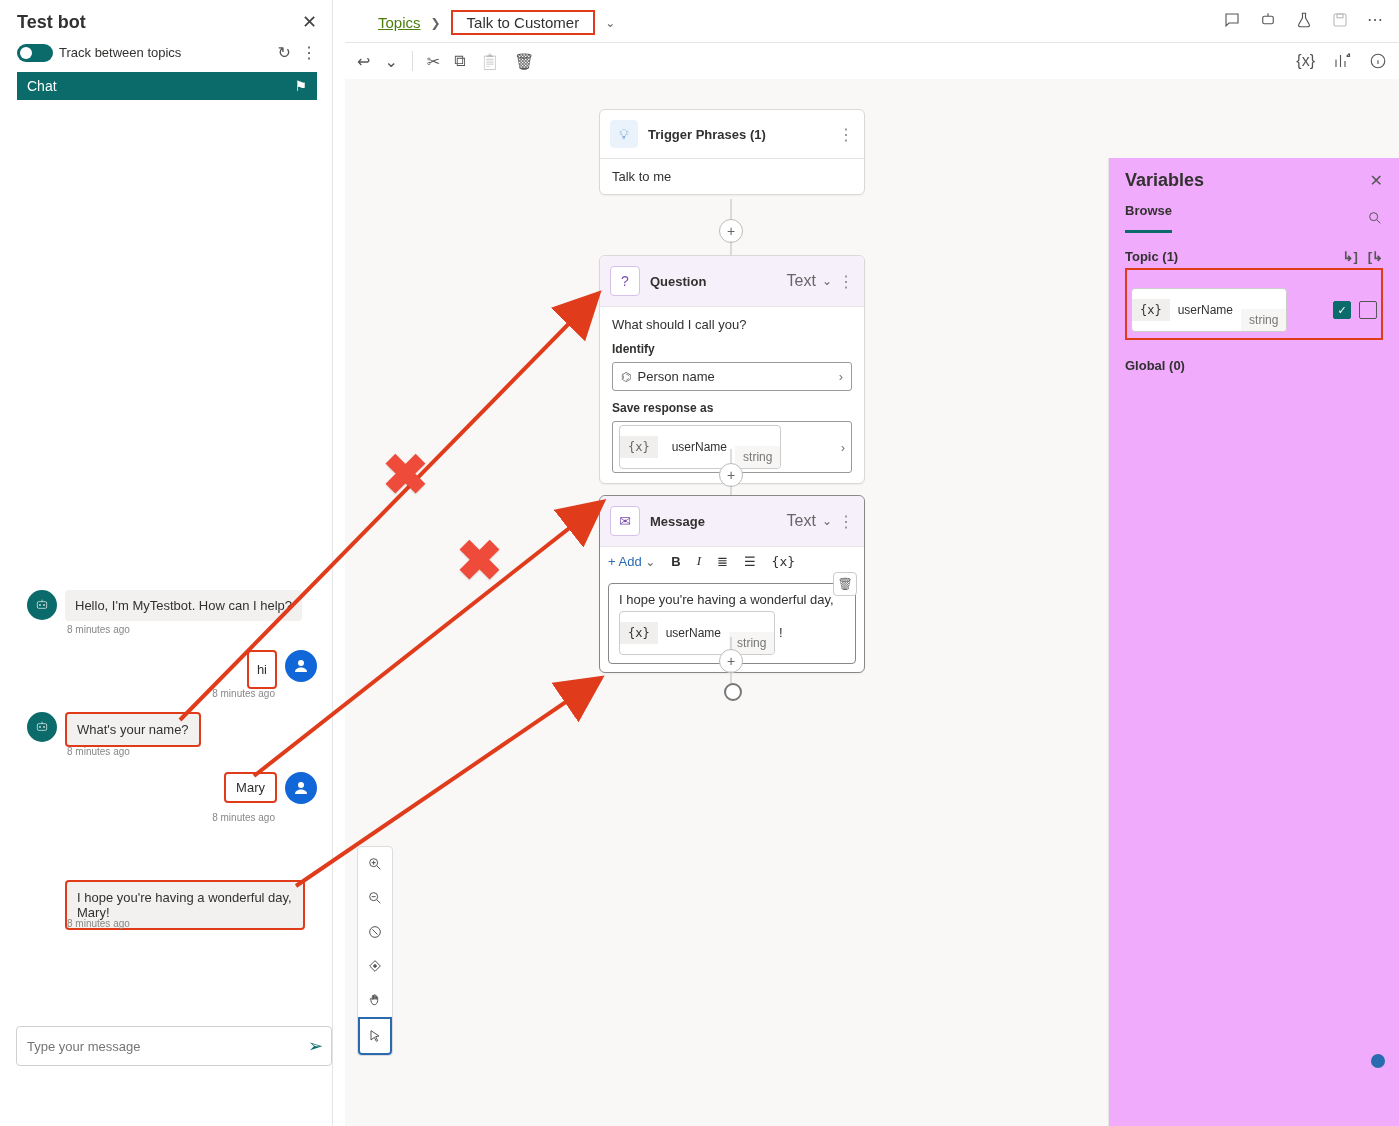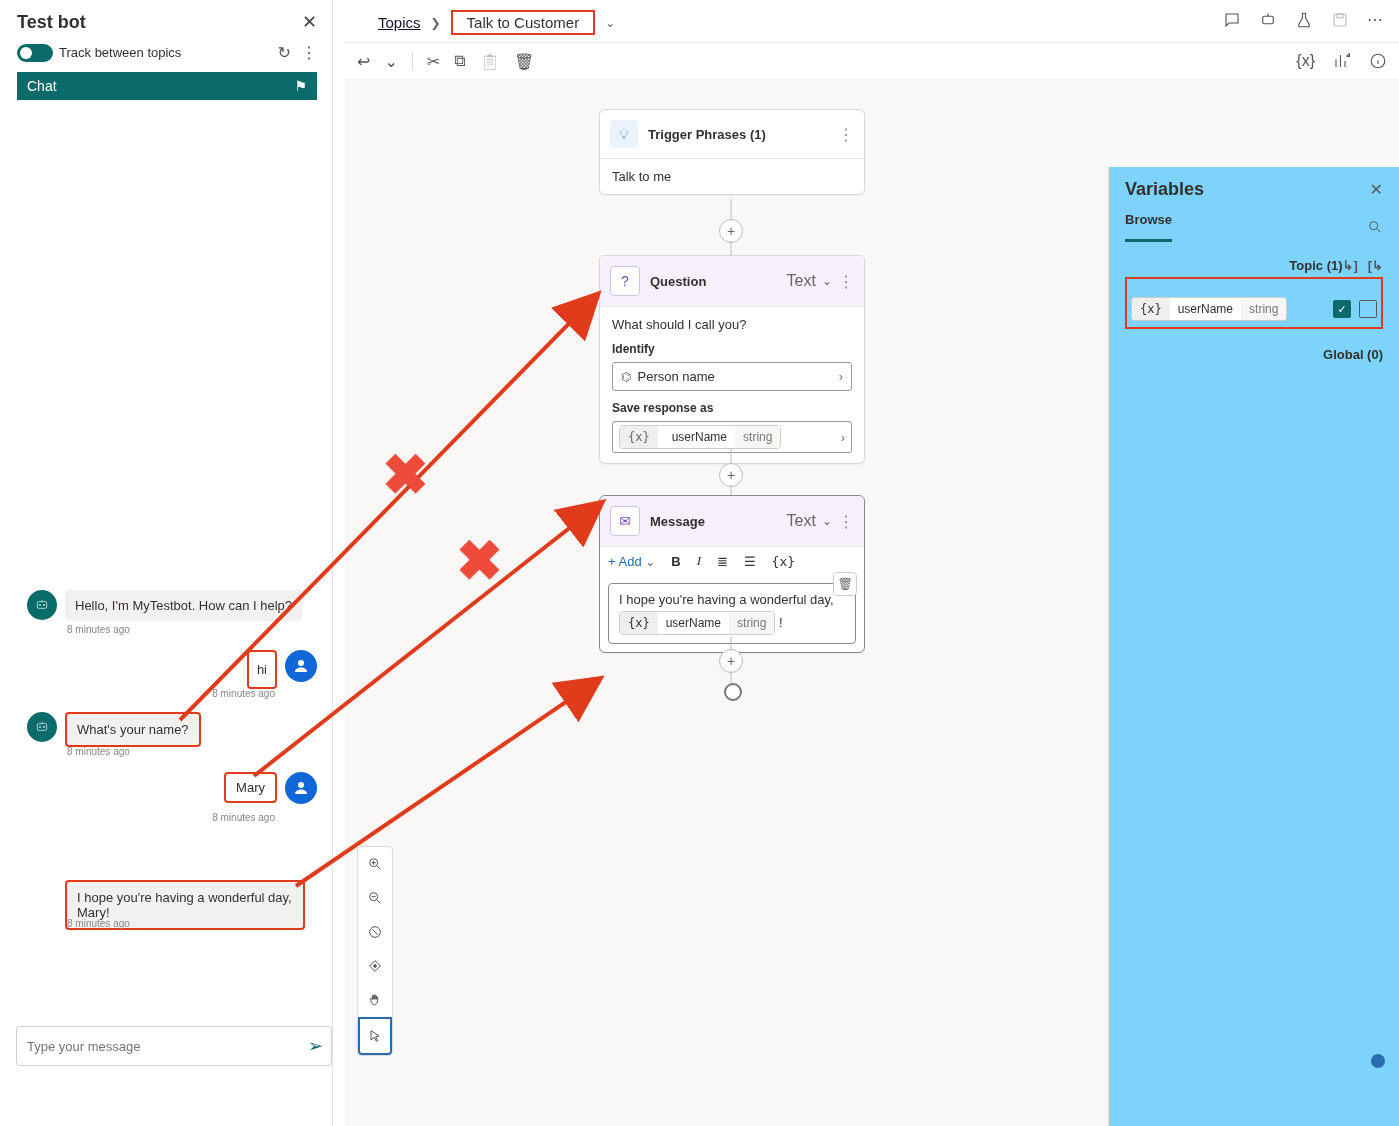--- a/index.html
+++ b/index.html
@@ -39,21 +39,21 @@
   .ts{font-size:10px;color:#888;position:absolute;text-align:center;}
   .input-bar{position:absolute;left:16px;bottom:60px;width:298px;border:1px solid #d0d0d0;background:#fff;display:flex;align-items:center;padding:8px;border-radius:4px;}
   .input-bar input{flex:1;border:none;outline:none;font-size:13px;color:#666;}
   .send{color:var(--teal);font-size:18px;}
 
   .hl{border:2.5px solid var(--highlight);box-sizing:border-box;}
 
   
   .divider-v{position:absolute;left:332px;top:0;bottom:0;border-left:1px solid var(--panel-border);}
   .breadcrumb{position:absolute;left:378px;top:10px;display:flex;align-items:center;gap:10px;font-size:15px;}
-  .bc-link{color:#0f172a;text-decoration:underline;}
+  .bc-link{color:#4d7c0f;text-decoration:underline;}
   .bc-current{padding:2px 6px;}
   .bc-box{border:2.5px solid var(--highlight);padding:2px 8px;display:inline-block;}
   .chev{color:#666;font-size:12px;}
   .top-icons{position:absolute;right:16px;top:10px;display:flex;gap:18px;color:#555;align-items:center;}
   .toolbar-row{position:absolute;left:345px;right:0;top:42px;height:36px;border-top:1px solid var(--panel-border);border-bottom:1px solid var(--panel-border);display:flex;align-items:center;padding:0 12px;gap:14px;color:#555;}
   .tlb-sep{width:1px;height:20px;background:#ddd;}
   .tlb-right{margin-left:auto;display:flex;gap:18px;align-items:center;color:#555;}
 
   
   .canvas{position:absolute;left:345px;right:0;top:79px;bottom:0;background:#f9f8f7;}
@@ -62,47 +62,47 @@
   .node-icon{width:28px;height:28px;border-radius:4px;display:flex;align-items:center;justify-content:center;font-size:14px;}
   .node-title{font-weight:600;font-size:13px;}
   .node-sub{font-size:16px;color:#666;}
   .vdots{color:#888;margin-left:auto;cursor:pointer;}
   .node-body{border-top:1px solid var(--panel-border);padding:10px 12px;font-size:13px;}
   .plus-btn{position:absolute;width:22px;height:22px;border-radius:50%;background:#fff;border:1px solid #bbb;display:flex;align-items:center;justify-content:center;color:#666;font-size:14px;left:50%;transform:translateX(-50%);cursor:pointer;}
   .connector{position:absolute;left:50%;width:1px;background:#bbb;transform:translateX(-50%);}
   .var-chip{display:inline-flex;align-items:center;border:1px solid #ccc;border-radius:4px;overflow:hidden;font-size:12px;background:#fff;}
   .var-chip .seg{padding:4px 8px;}
   .var-chip .seg.ic{background:#f0efee;font-family:monospace;}
-  .var-chip .seg.type{color:#777;background:#f7f6f5;}
+  .var-chip .seg.type{color:#777;background:#f7f6f5;margin-top:20px;}
   .field-label{font-weight:600;font-size:12px;margin:10px 0 6px;}
   .input-look{border:1px solid #999;border-radius:3px;padding:6px 8px;display:flex;align-items:center;justify-content:space-between;font-size:13px;}
   .input-look .ic{margin-right:6px;color:#666;font-size:12px;}
   .input-look .ar{color:#777;}
 
   
   .msg-toolbar{display:flex;align-items:center;gap:16px;padding:6px 8px;border-top:1px solid var(--panel-border);font-size:13px;}
   .msg-toolbar .b{font-weight:bold;}
   .msg-toolbar .i{font-style:italic;font-family:serif;}
   .msg-toolbar .ic{font-family:monospace;}
   .msg-body{border:1px solid #888;border-radius:4px;margin:8px;padding:8px 10px;font-size:13px;position:relative;}
   .trash{position:absolute;right:-2px;top:-12px;background:#fff;border:1px solid #ccc;border-radius:4px;width:22px;height:22px;display:flex;align-items:center;justify-content:center;font-size:12px;color:#666;}
 
   
   .canvas-tools{position:absolute;left:12px;bottom:70px;width:34px;background:#fff;border:1px solid #dcdcdc;border-radius:4px;display:flex;flex-direction:column;}
   .ct-btn{height:34px;display:flex;align-items:center;justify-content:center;color:#555;cursor:pointer;}
   .ct-btn.sel{border:2px solid #2a6bb0;border-radius:0 0 4px 4px;}
 
   
-  .vars-panel{position:absolute;right:0;top:88px;width:258px;bottom:0;background:#7dd3fc;border-left:1px solid var(--panel-border);padding:12px 16px;}
+  .vars-panel{position:absolute;right:0;top:79px;width:258px;bottom:0;background:#f0abfc;border-left:1px solid var(--panel-border);padding:12px 16px;}
   .vars-head{display:flex;justify-content:space-between;align-items:center;}
   .vars-head h3{margin:0;font-size:18px;font-weight:600;}
   .vx{color:#555;cursor:pointer;}
   .browse-row{display:flex;justify-content:space-between;align-items:center;margin-top:12px;}
   .tab-browse{font-size:13px;font-weight:600;border-bottom:3px solid var(--teal);padding-bottom:12px;display:inline-block;}
-  .section-row{display:flex;justify-content:flex-end;align-items:center;margin-top:16px;font-size:13px;font-weight:600;}
+  .section-row{display:flex;justify-content:space-between;align-items:center;margin-top:16px;font-size:13px;font-weight:600;}
   .sec-icons{display:flex;gap:10px;color:#555;}
   .var-item{display:flex;align-items:center;gap:8px;margin-top:12px;}
   .chk{width:16px;height:16px;border:1.5px solid #555;border-radius:2px;display:inline-flex;align-items:center;justify-content:center;}
   .chk.on{background:var(--teal);border-color:var(--teal);color:#fff;font-size:11px;}
 
   
   .overlay{position:absolute;inset:0;pointer-events:none;}
   .xmark{position:absolute;font-size:56px;font-weight:900;color:#ef4b3a;text-shadow:0 1px 2px rgba(0,0,0,.15);}
 
   .end-circle{width:14px;height:14px;border:2px solid #777;border-radius:50%;background:#fff;}

